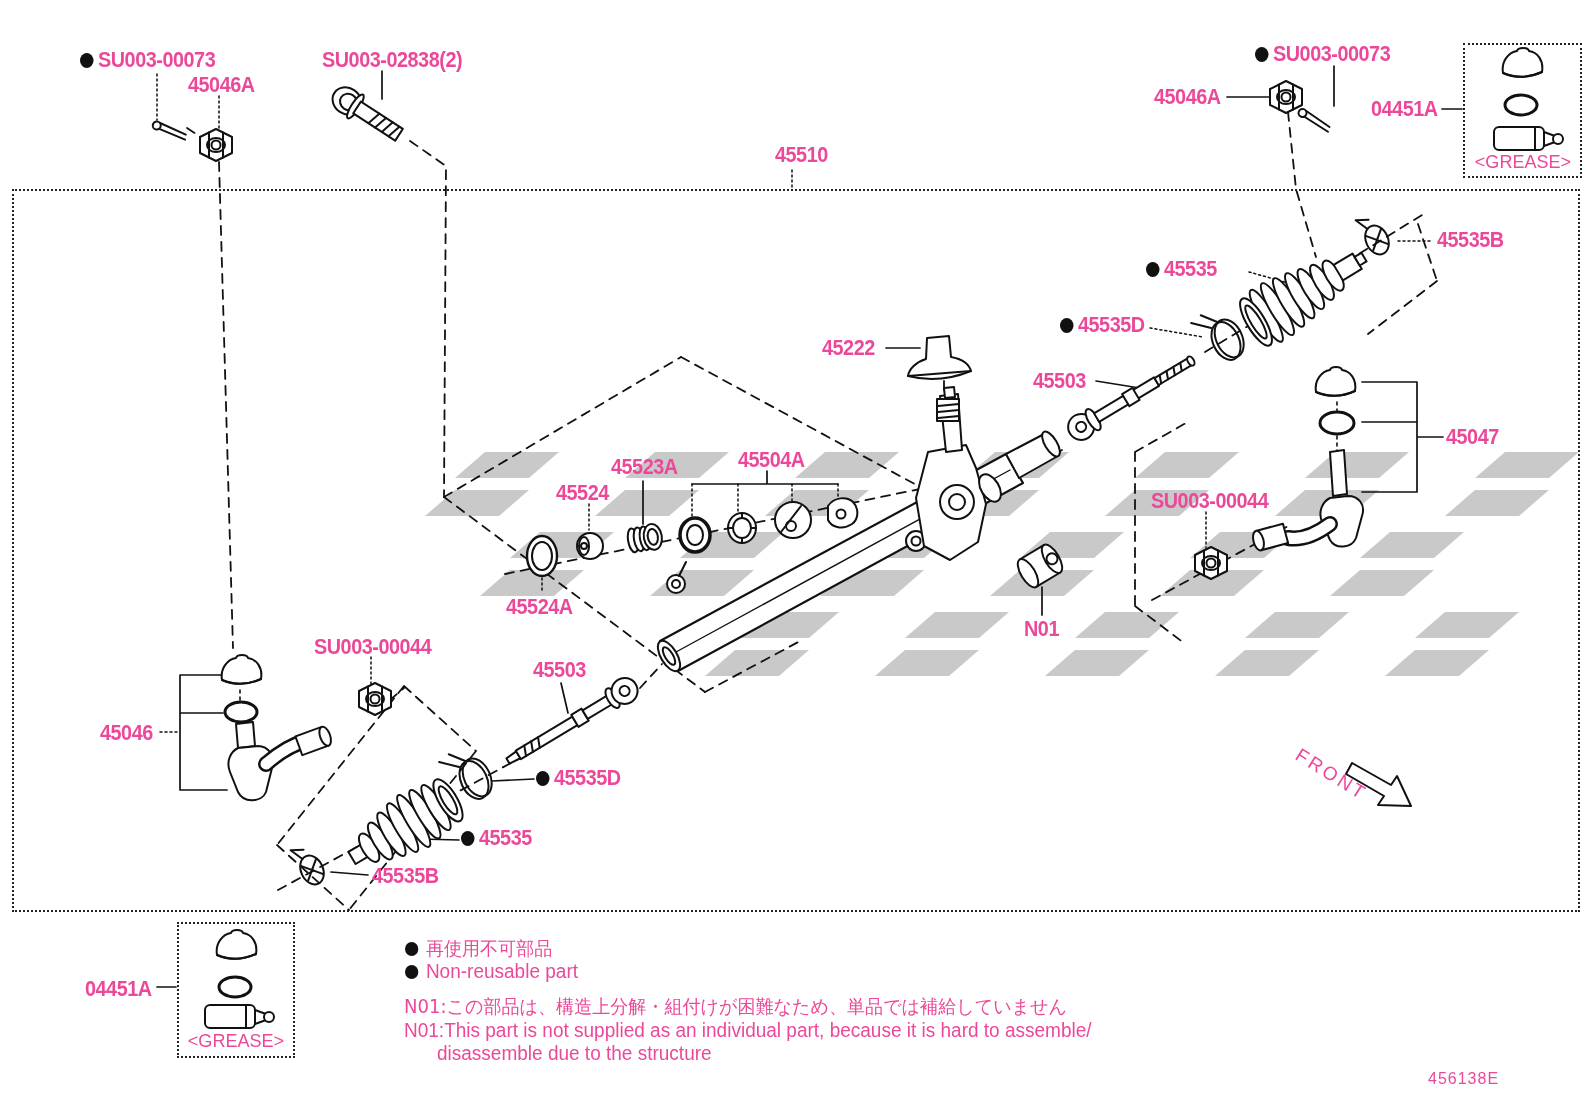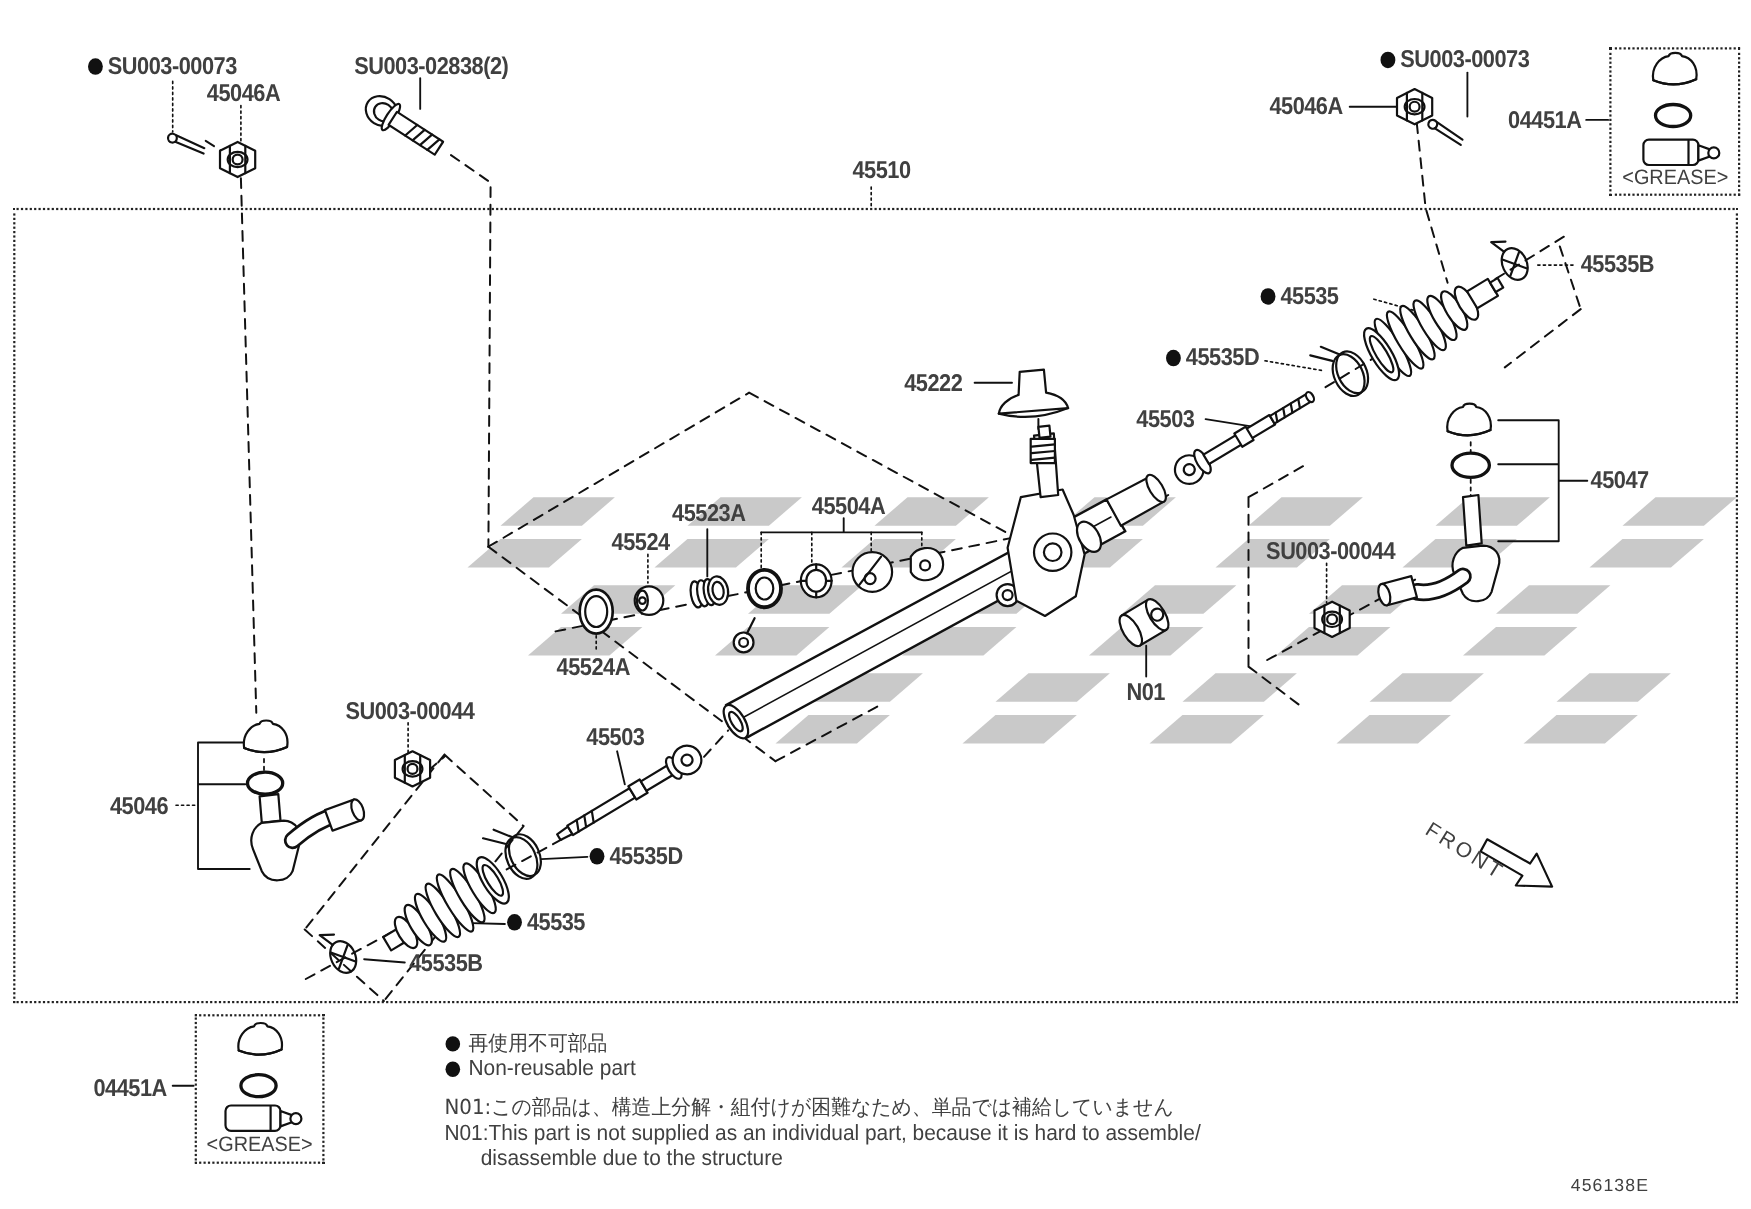--- a/index.html
+++ b/index.html
@@ -1,17 +1,17 @@
 <!DOCTYPE html>
 <html><head>
 <meta charset="utf-8">
 <style>
   html,body{margin:0;padding:0;background:#fff;}
   .stage{position:relative;width:1592px;height:1099px;background:#ffffff;overflow:hidden;
-         font-family:"Liberation Sans",sans-serif;color:#404040;}
+         font-family:"Liberation Sans",sans-serif;color:#ec4899;}
   .main-border{position:absolute;left:12px;top:189px;width:1564px;height:719px;
                border:2px dotted #222;}
   .grease-box{position:absolute;border:2px dotted #222;background:transparent;}
   .gb-top{left:1463px;top:43px;width:115px;height:131px;}
   .gb-bottom{left:177px;top:922px;width:114px;height:132px;}
   svg.art{position:absolute;left:0;top:0;}
   .plabel{position:absolute;font-size:22px;font-weight:bold;letter-spacing:-0.5px;
           white-space:nowrap;transform:scaleX(0.9);transform-origin:0 50%;line-height:24px;}
   .withdot{display:flex;align-items:center;gap:5px;}
   .pdot{display:inline-block;width:15px;height:15px;border-radius:50%;background:#111;flex:0 0 auto;}

